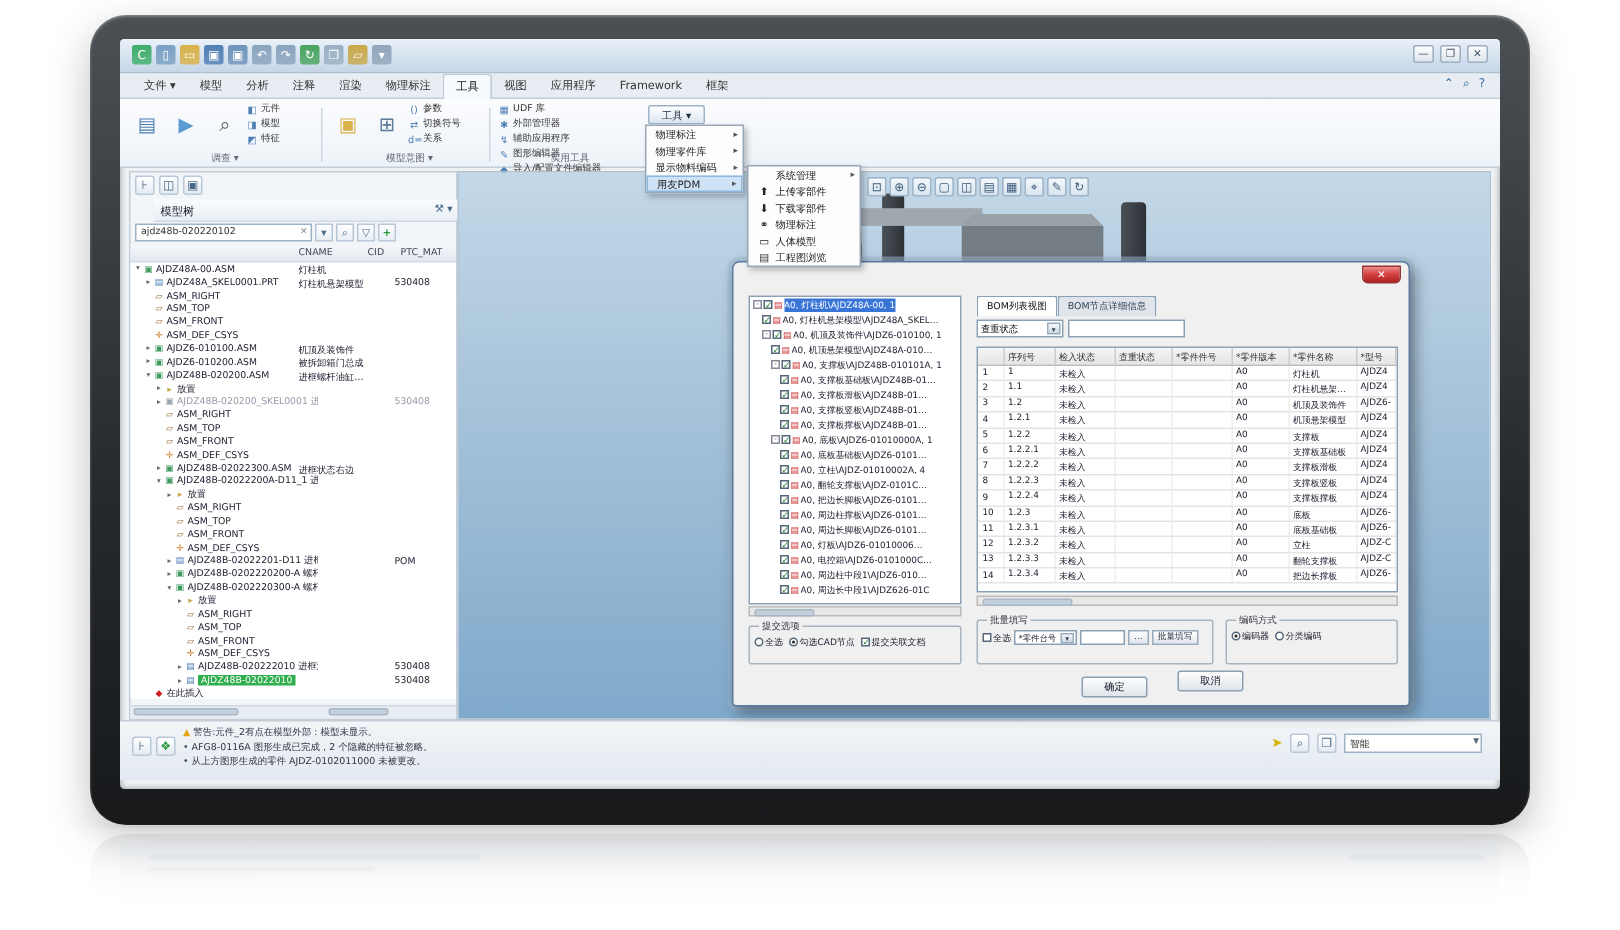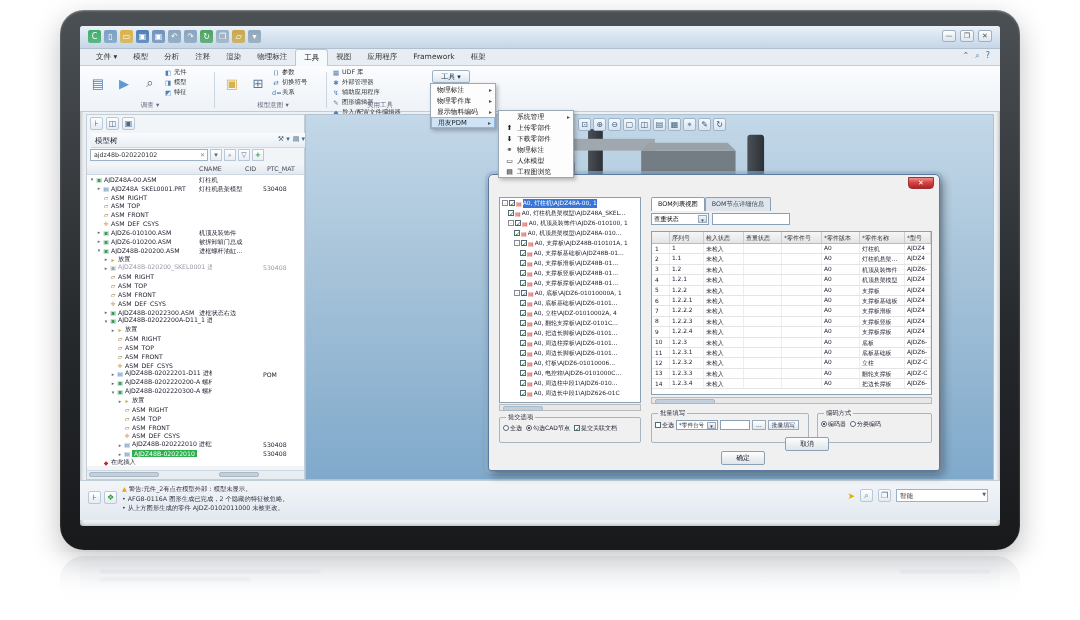--- a/index.html
+++ b/index.html
@@ -58,21 +58,21 @@
   .mitem{height:11px;display:flex;align-items:center;font-size:6.8px;color:#222;padding:0 4px 0 6px;position:relative;white-space:nowrap;}
   .mitem .arr{position:absolute;right:3px;font-size:6px;color:#555;}
   .mitem.hl{background:#cfe3f7;border:1px solid #8fb6dd;}
   .mitem .mi{width:9px;font-size:7px;margin-right:3px;text-align:center;}
 
   
   .leftpanel{position:absolute;left:6px;top:88px;width:219px;height:366px;background:#f2f5f8;border:1px solid #c2cdd8;}
   .tt-icons{position:absolute;left:3px;top:2px;display:flex;gap:3px;}
   .ttb{width:13px;height:13px;border:1px solid #b9c8d6;background:linear-gradient(#fff,#e4ebf2);
     font-size:8px;text-align:center;line-height:12px;color:#4a6a88;border-radius:2px;}
-  .mt-head{position:absolute;left:4px;top:18px;width:100%;height:15px;background:linear-gradient(#fafcfe,#e8eef4);
+  .mt-head{position:absolute;left:16px;top:18px;width:100%;height:15px;background:linear-gradient(#fafcfe,#e8eef4);
     border-bottom:1px solid #d0d9e2;font-size:7.5px;color:#223;padding:3px 4px;}
   .mt-head .hicons{position:absolute;right:3px;top:2px;display:flex;gap:3px;font-size:7px;color:#4a6a88;}
   .mt-search{position:absolute;left:0;top:33px;width:100%;height:15px;display:flex;gap:2px;padding:1px 3px;}
   .mt-input{width:118px;height:12px;border:1px solid #9db2c6;background:#fff;font-size:6.3px;color:#333;
     padding:1px 3px;position:relative;white-space:nowrap;overflow:hidden;}
   .mt-input .x{position:absolute;right:2px;top:1px;color:#888;font-size:6px;}
   .sbtn{width:12px;height:12px;border:1px solid #b9c8d6;background:linear-gradient(#fff,#e8eef4);
     font-size:7px;text-align:center;line-height:11px;color:#4a6a88;}
   .sbtn.green{color:#2a9a3c;font-weight:bold;}
   .mt-cols{position:absolute;left:0;top:48px;width:100%;height:12px;background:linear-gradient(#f4f7fa,#e2e9f0);
@@ -929,21 +929,21 @@
 
         <div class="groupbox" style="left:328px;top:238px;width:115px;height:30px;">
           <span class="glegend">编码方式</span>
           <div class="gb-inner">
             <span><span class="radio on"></span><span>编码器</span></span>
             <span><span class="radio"></span><span>分类编码</span></span>
           </div>
         </div>
 
         <div class="dbtn" style="left:232px;top:276px;width:44px;">确定</div>
-        <div class="dbtn" style="left:296px;top:262px;width:44px;">取消</div>
+        <div class="dbtn" style="left:296px;top:272px;width:44px;">取消</div>
       </div>
 
       <div class="statusbar">
         <div class="st-icons">
           <div class="ttb">⊦</div>
           <div class="ttb" style="color:#2a9a3c;">❖</div>
         </div>
         <div class="st-msgs" id="st-msgs">
             <div class="st-msg"><span class="warn">▲</span><span>警告:元件_2有点在模型外部：模型未显示。</span></div>
             <div class="st-msg"><span class="bullet">•</span><span>AFG8-0116A 图形生成已完成，2 个隐藏的特征被忽略。</span></div>

